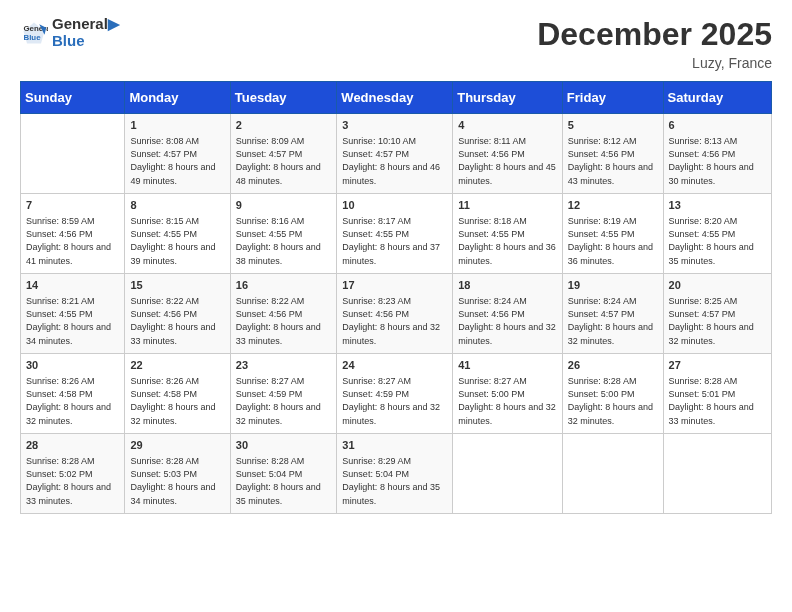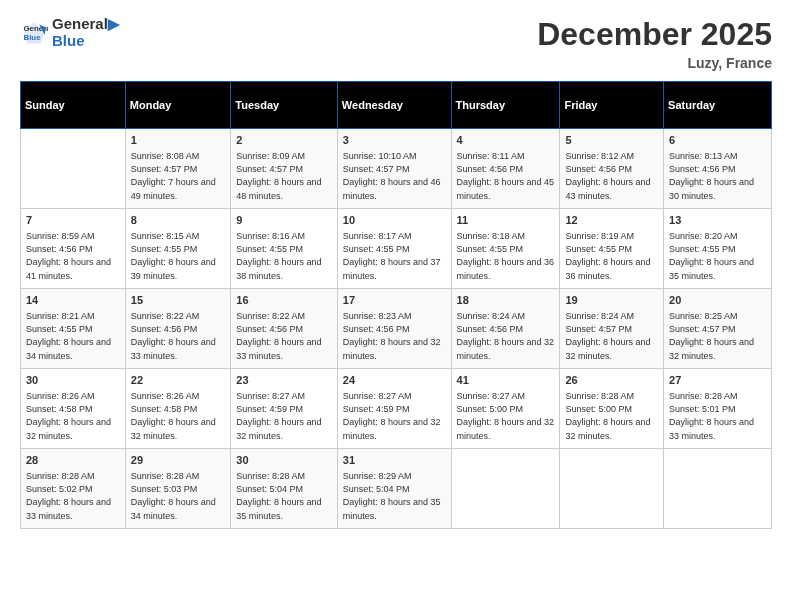--- a/index.html
+++ b/index.html
@@ -37,33 +37,32 @@
     .month-title {
       font-size: 32px;
       font-weight: bold;
       color: #333;
       margin-left: 16px;
     }
     .location {
       font-size: 14px;
       color: #555;
       margin-top: 2px;
-      font-weight: bold;
     }
     table {
       width: 100%;
       border-collapse: collapse;
       font-size: 10px;
     }
     thead tr th {
-      background: #000000;
+      background: #1d4ed8;
       color: #fff;
-      padding: 17px 4px;
+      padding: 8px 4px;
       text-align: left;
-      font-size: 11px;
+      font-size: 13px;
       font-weight: bold;
       border: 1px solid #1a5aaa;
     }
     tbody tr td {
       border: 1px solid #ccc;
       vertical-align: top;
       padding: 4px 5px;
       height: 80px;
       background: #fff;
       color: #333;
@@ -125,21 +124,21 @@
       </tr>
     </thead>
     <tbody id="calendar-body">
     <tr>
           <td class="empty-cell"></td>
           <td>
         <span class="day-num">1</span>
         <div class="day-info">
           <span>Sunrise: 8:08 AM</span><br>
           <span>Sunset: 4:57 PM</span><br>
-          <span>Daylight: 7 hours and 49 minutes.</span>
+          <span>Daylight: 8 hours and 49 minutes.</span>
         </div>
       </td>
           <td>
         <span class="day-num">2</span>
         <div class="day-info">
           <span>Sunrise: 8:09 AM</span><br>
           <span>Sunset: 4:57 PM</span><br>
           <span>Daylight: 8 hours and 48 minutes.</span>
         </div>
       </td>

